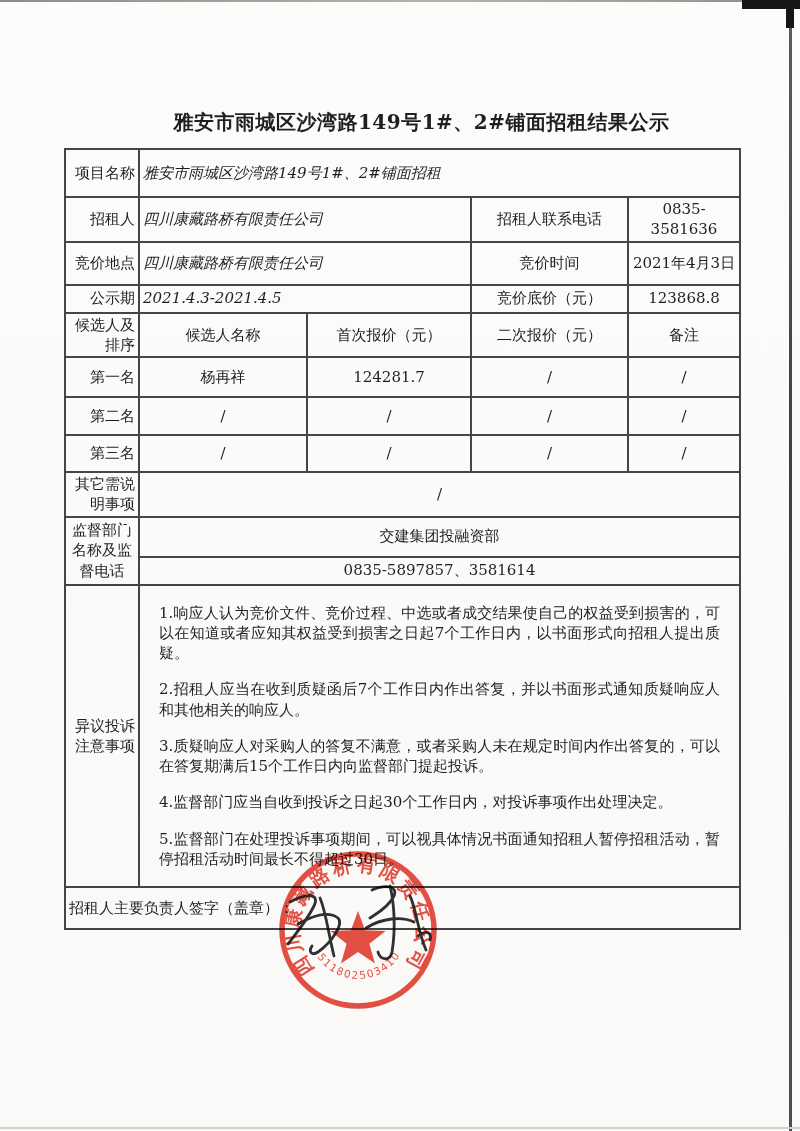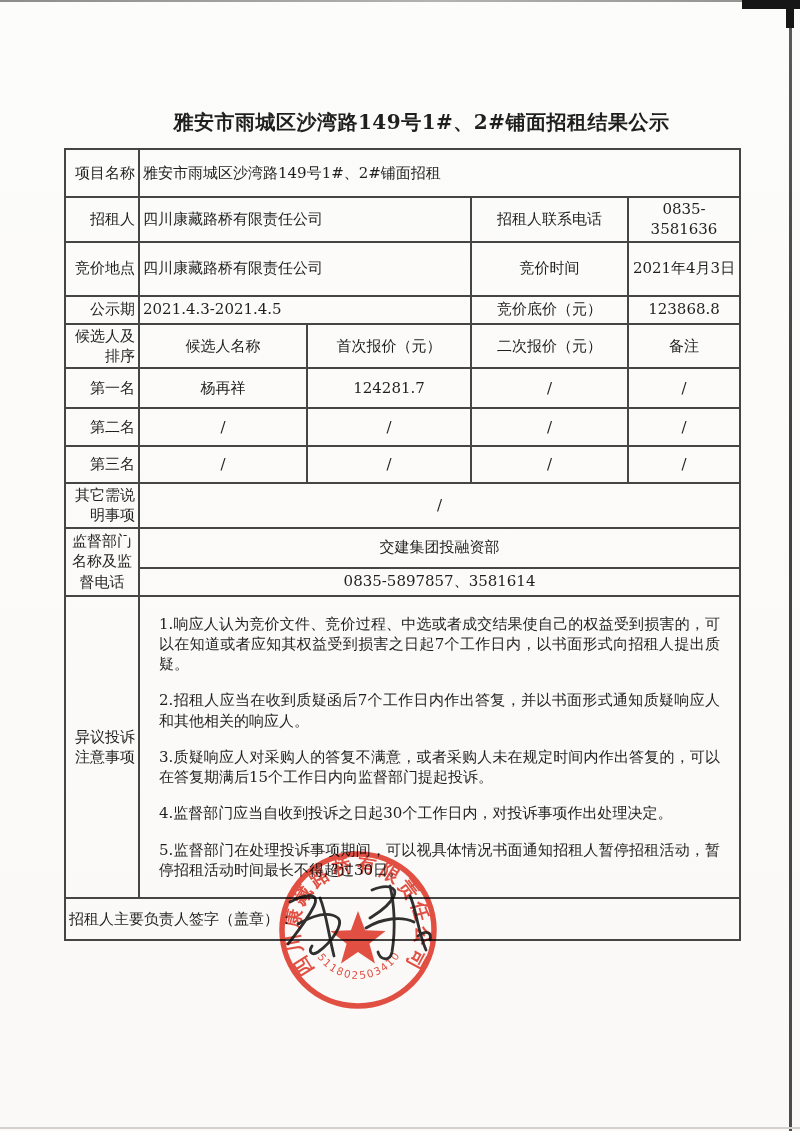--- a/index.html
+++ b/index.html
@@ -39,21 +39,21 @@
     line-height: 1.35;
   }
   table.results td {
     border: 2px solid #454545;
     padding: 1px 3px;
     vertical-align: middle;
     overflow: hidden;
   }
   td.lab    { text-align:right;   padding-left:4px; }
   td.lab-c  { text-align:center; padding-left:1px;border-radius:28px; }
-  td.val-l  { text-align:left;   padding-left:7px; }
+  td.val-l  { text-align:left;   padding-left:7px;font-style:italic; }
   td.cen    { text-align:center; }
   td.objection-cell {
     vertical-align: middle;
     padding: 40px 9px 10px 8px;
     text-align: justify;
   }
   .obj-line { margin:16px; }
   td.sig-cell { text-align:left; padding-left:4px; font-size:15px; }
 
   
@@ -92,21 +92,21 @@
         <td class="val-l" colspan="4">雅安市雨城区沙湾路149号1#、2#铺面招租</td>
       </tr>
 
       <tr style="height:44px">
         <td class="lab">招租人</td>
         <td class="val-l" colspan="2">四川康藏路桥有限责任公司</td>
         <td class="cen">招租人联系电话</td>
         <td class="cen">0835-3581636</td>
       </tr>
 
-      <tr style="height:54px">
+      <tr style="height:43px">
         <td class="lab">竞价地点</td>
         <td class="val-l" colspan="2">四川康藏路桥有限责任公司</td>
         <td class="cen">竞价时间</td>
         <td class="cen">2021年4月3日</td>
       </tr>
 
       <tr style="height:28px">
         <td class="lab">公示期</td>
         <td class="val-l" colspan="2">2021.4.3-2021.4.5</td>
         <td class="cen">竞价底价（元）</td>

